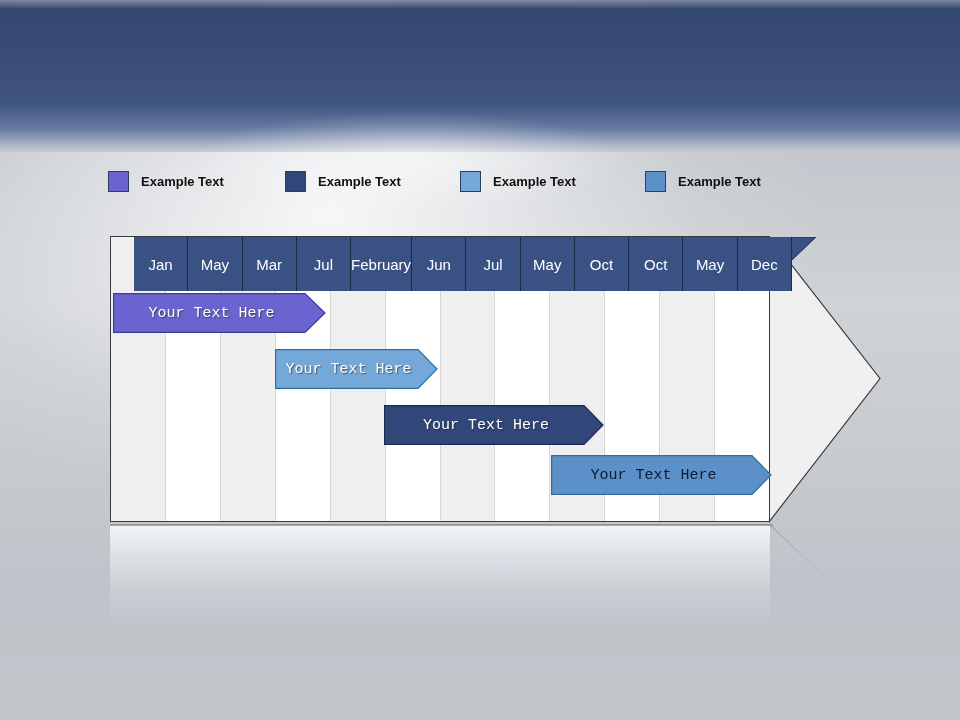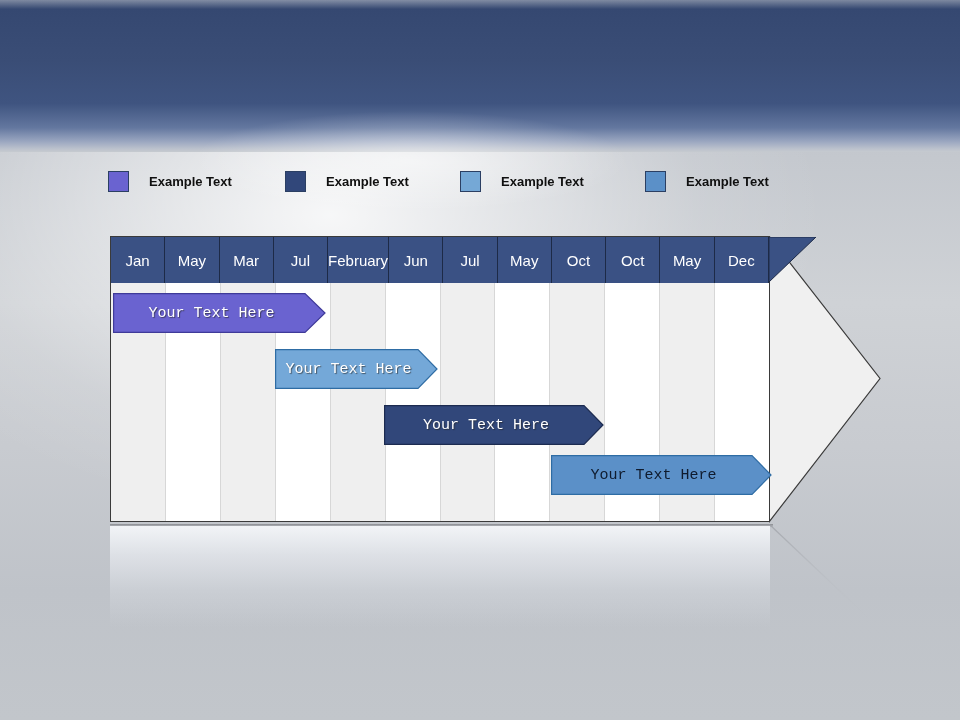--- a/index.html
+++ b/index.html
@@ -99,21 +99,21 @@
     align-items: center;
   }
   .legend-swatch {
     width: 21px;
     height: 21px;
     border: 1px solid #2b3f63;
     box-sizing: border-box;
     flex: 0 0 auto;
   }
   .legend-label {
-    margin-left: 20px;
+    margin-left: 12px;
     font-size: 13px;
     font-weight: bold;
     color: #101010;
     white-space: nowrap;
   }
 
   
   #chart {
     position: absolute;
     left: 110px;
@@ -156,23 +156,24 @@
     box-sizing: border-box;
   }
   .col:last-child { border-right: none; }
   .col.shade { background: #efefef; }
   .col.plain { background: #ffffff; }
 
   .head-row {
     position: absolute;
     left: 1px; top: 1px;
     width: 658px;
-    height: 46px;
+    height: 54px;
     display: flex;
     z-index: 3;
+    padding-left: 23px;
   }
   .head-cell {
     flex: 1 1 0;
     background: #3a5184;
     color: #ffffff;
     font-size: 15px;
     display: flex;
     align-items: center;
     justify-content: center;
     border-right: 1px solid #1d2a47;

